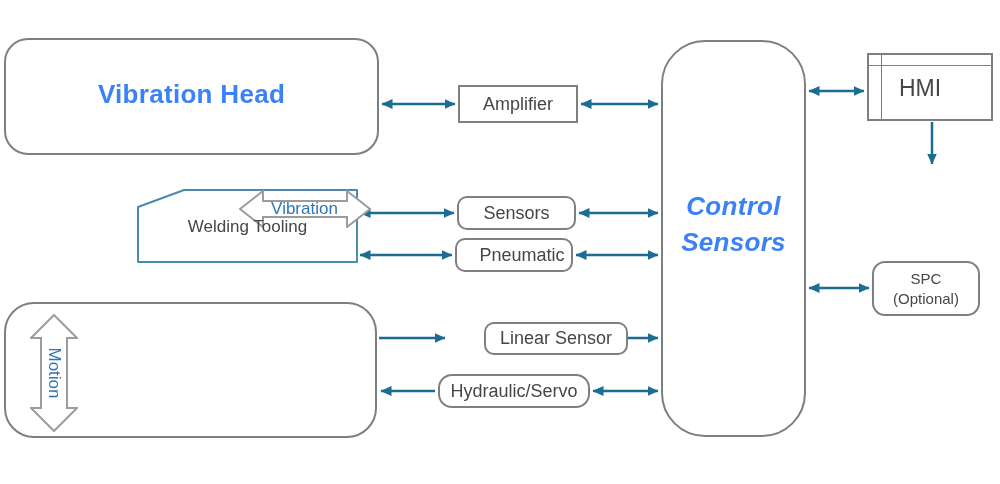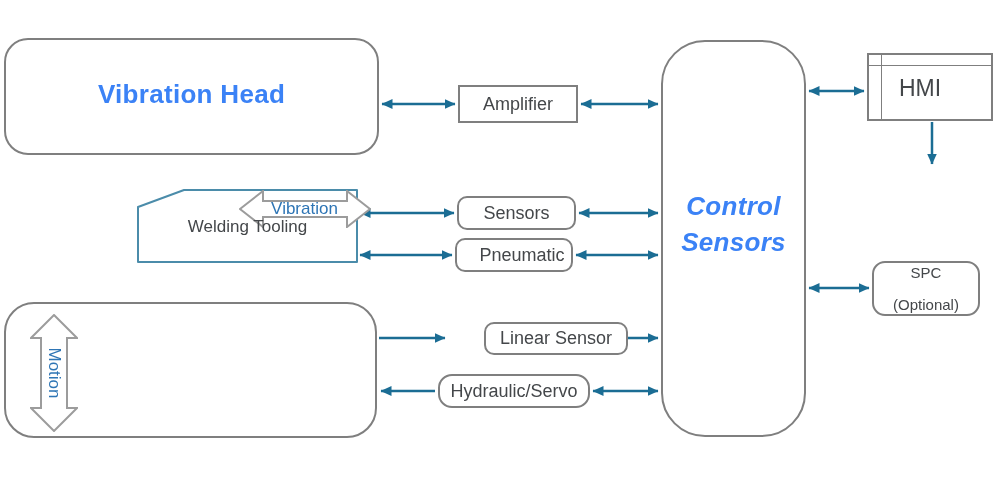--- a/index.html
+++ b/index.html
@@ -33,21 +33,21 @@
 
   .hmi { left:867px; top:53px; width:126px; height:68px; border-radius:0;
     justify-content:flex-start; align-items:flex-start; padding:20px 0 0 30px; }
   .hmi .label { font-size:23px; }
   .hmi-vline { position:absolute; left:12px; top:0; bottom:0; width:0; border-left:1.5px solid #7f7f7f; }
   .hmi-hline { position:absolute; left:0; right:0; top:10px; height:0; border-top:1.5px solid #7f7f7f; }
 
   .data-export { left:865px; top:167px; width:134px; height:36px; border-radius:9px; }
   .data-export .label { font-size:17px; }
   .spc { left:872px; top:261px; width:108px; height:55px; border-radius:13px;
-    flex-direction:column; line-height:1.3;justify-content:space-between; }
+    flex-direction:column; line-height:1.3; }
   .spc .label { font-size:15px; }
 
   .welding-tooling-label {
     position:absolute; left:140px; top:192px; width:215px; height:69px; z-index:2;
     display:flex; align-items:center; justify-content:center;
     font-size:17px; color:#44474a;
   }
 
   .dbl-arrow { position:absolute; z-index:3; }
   .dbl-arrow .accent-text {

